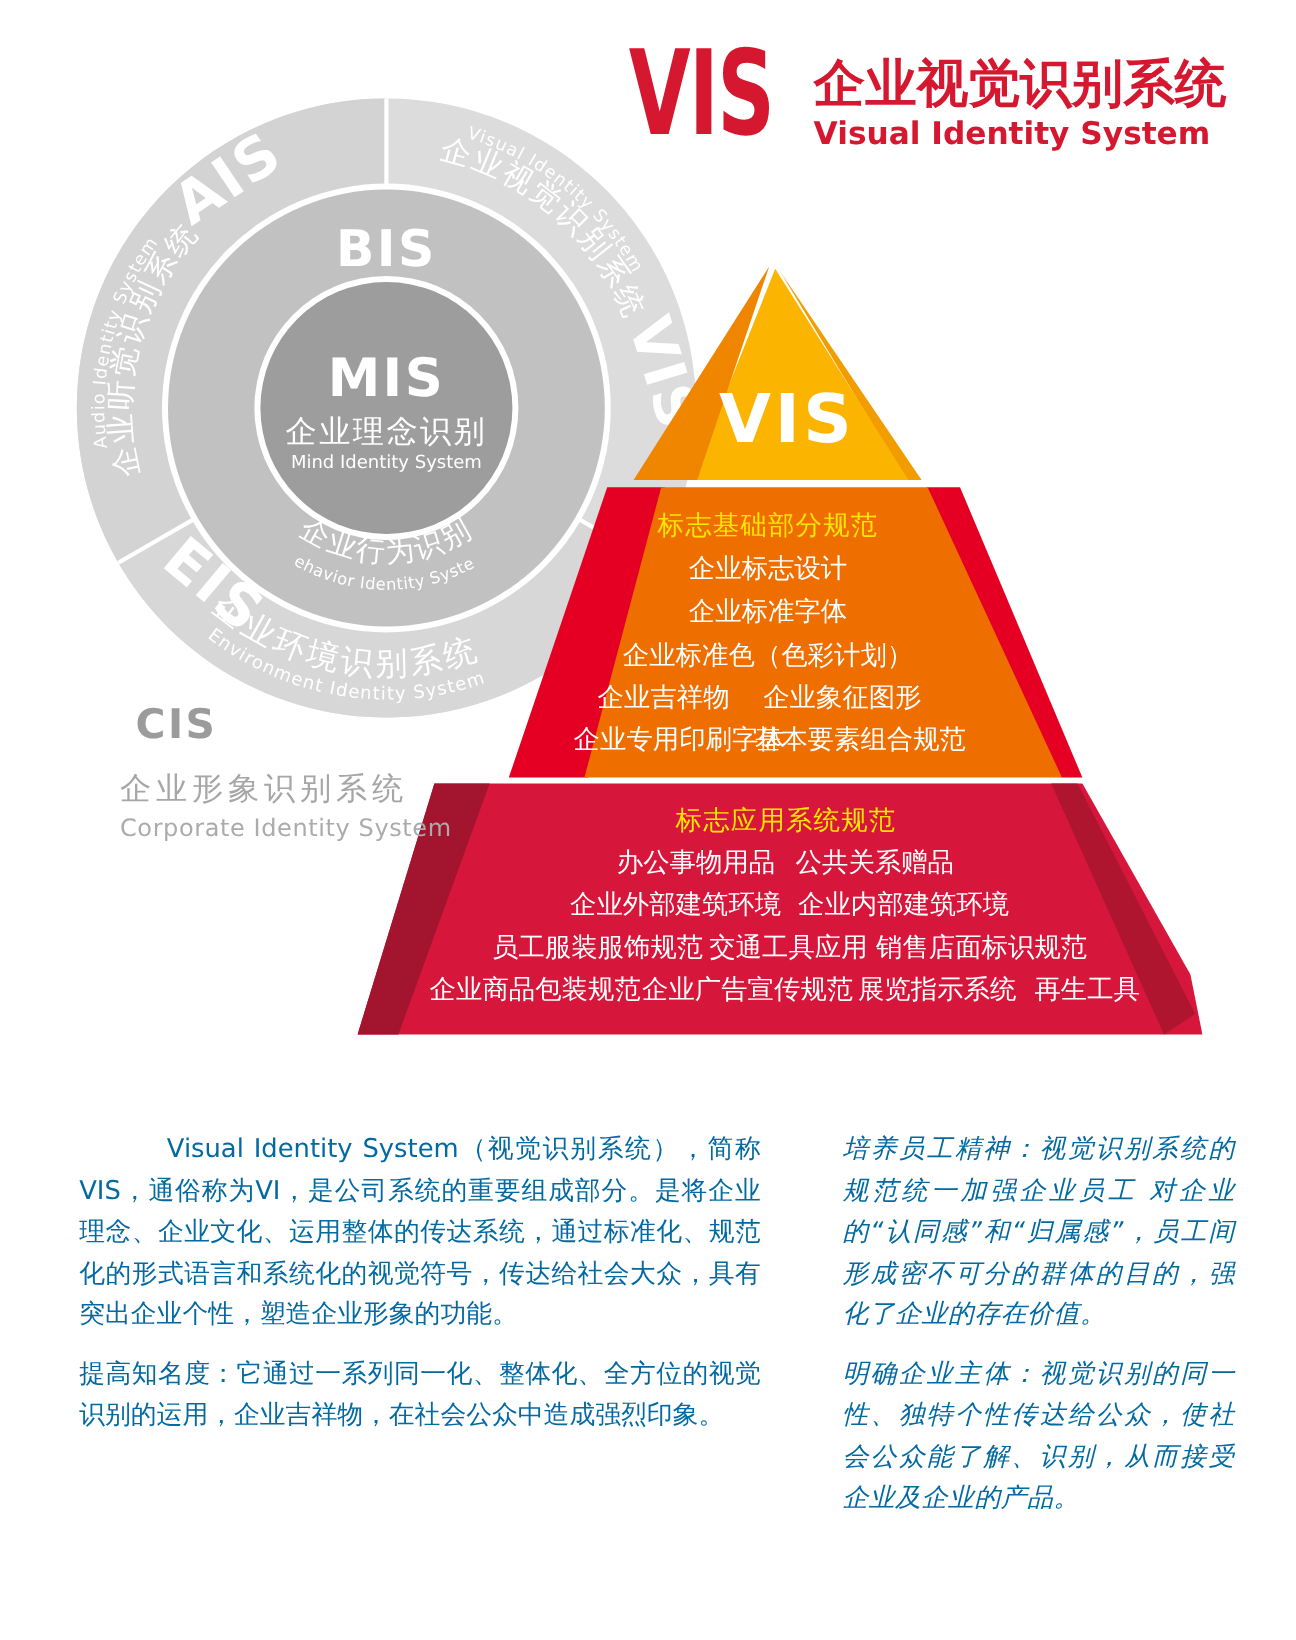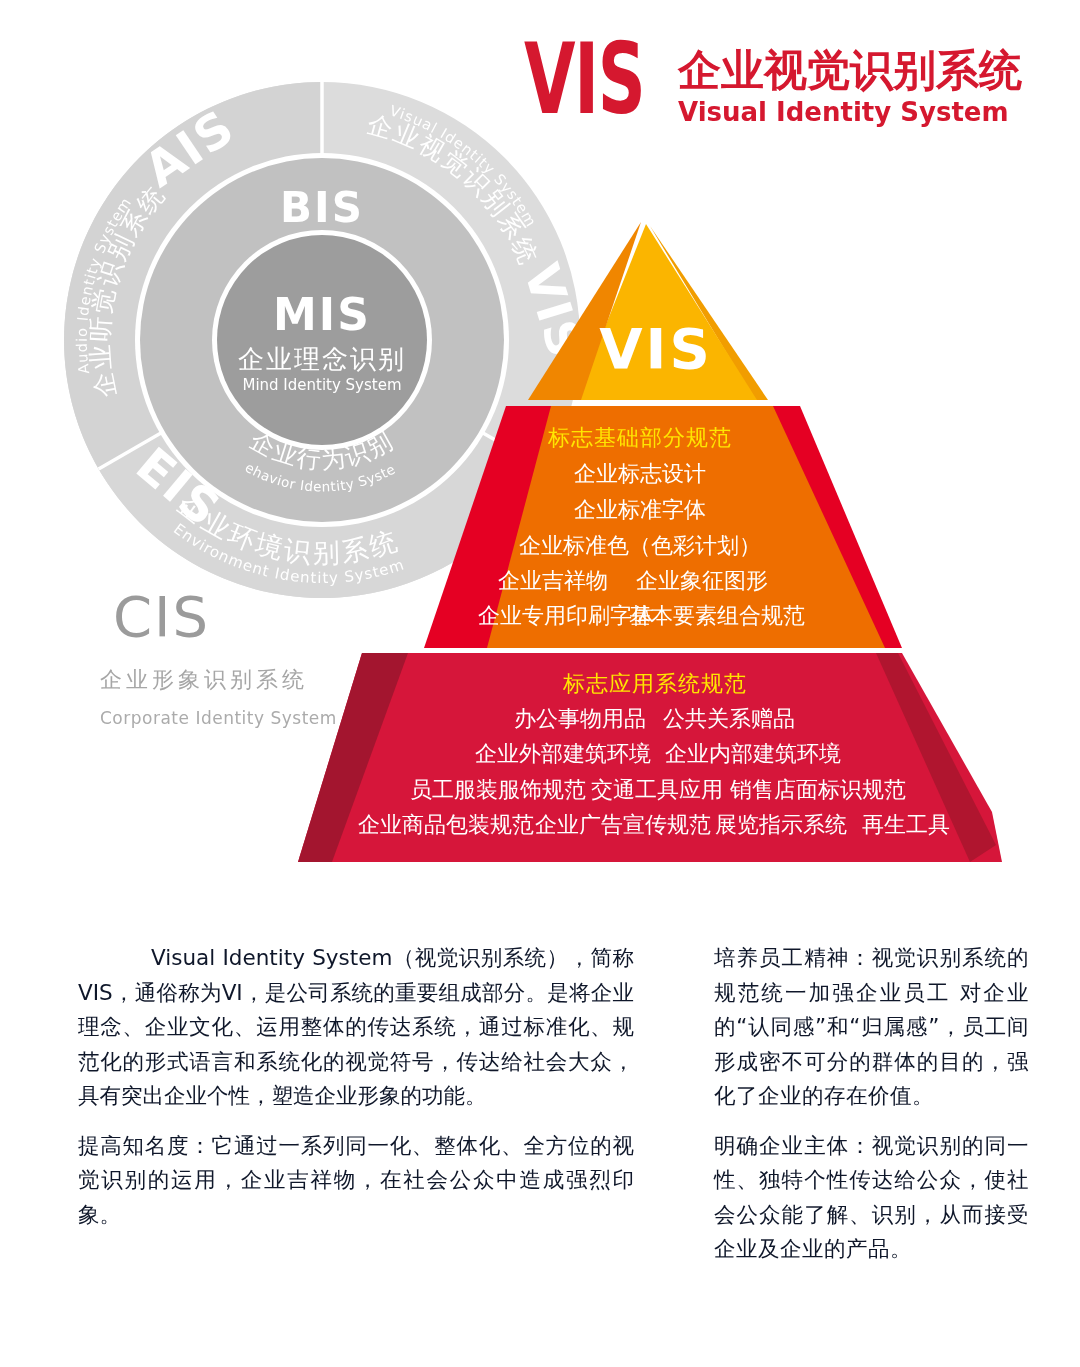--- a/index.html
+++ b/index.html
@@ -14,28 +14,28 @@
     transform:scaleX(.68);transform-origin:left top;
   }
   .header-titles{position:absolute;left:678px;top:46px;}
   .header-zh{font-size:43px;font-weight:bold;line-height:1.15;letter-spacing:0;}
   .header-en{font-size:26px;font-weight:bold;margin-top:2px;letter-spacing:0;}
   
   .diagram{position:absolute;left:0;top:0;}
   .diagram text{font-family:"DejaVu Sans","Liberation Sans",sans-serif;}
   
   .cis-block{position:absolute;left:100px;top:584px;color:#9B9B9B;}
-  .cis-abbr{font-size:56px;font-weight:normal;letter-spacing:2px;padding-left:13px;}
-  .cis-zh{font-size:22px;letter-spacing:4px;margin-top:16px;color:#A6A6A6;}
-  .cis-en{font-size:17px;margin-top:13px;color:#ABABAB;letter-spacing:.5px;}
+  .cis-abbr{font-size:34px;font-weight:bold;letter-spacing:2px;padding-left:13px;}
+  .cis-zh{font-size:26px;letter-spacing:4px;margin-top:16px;color:#A6A6A6;}
+  .cis-en{font-size:20px;margin-top:3px;color:#ABABAB;letter-spacing:.5px;}
   
   .article-left{position:absolute;left:66px;top:941px;width:568px;}
-  .article-right{position:absolute;left:702px;top:941px;width:327px;letter-spacing:.5px;}
+  .article-right{position:absolute;left:702px;top:941px;width:327px;letter-spacing:.5px;font-style:italic;}
   .article-left p,.article-right p{
-    margin:0 0 15px 12px;font-size:21.5px;line-height:34.5px;color:#0f172a;
+    margin:0 0 15px 0;font-size:21.5px;line-height:34.5px;color:#0369a1;
     text-align:justify;
   }
   .article-left p.indent{text-indent:73px;}
 </style>
 </head>
 <body>
 
 <div class="header-abbr" style="color:#D5182F;">VIS</div>
 <div class="header-titles" style="color:#D5182F;">
   <div class="header-zh">企业视觉识别系统</div>

